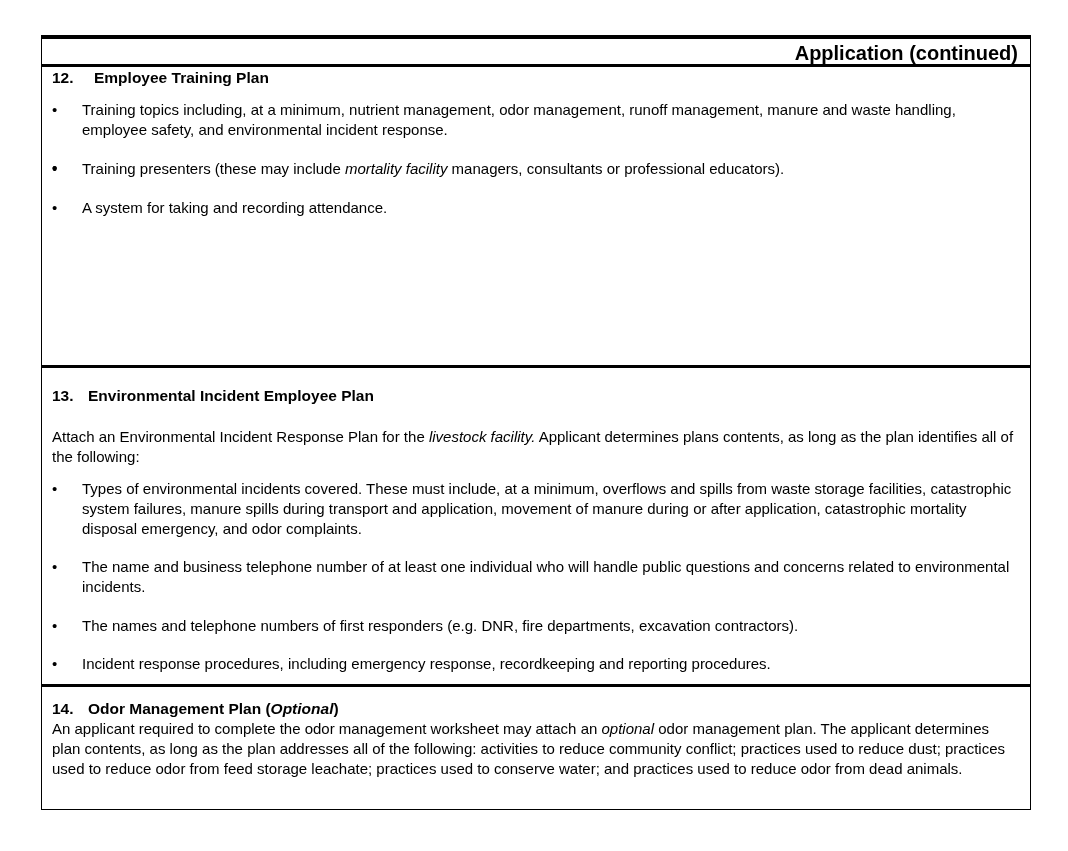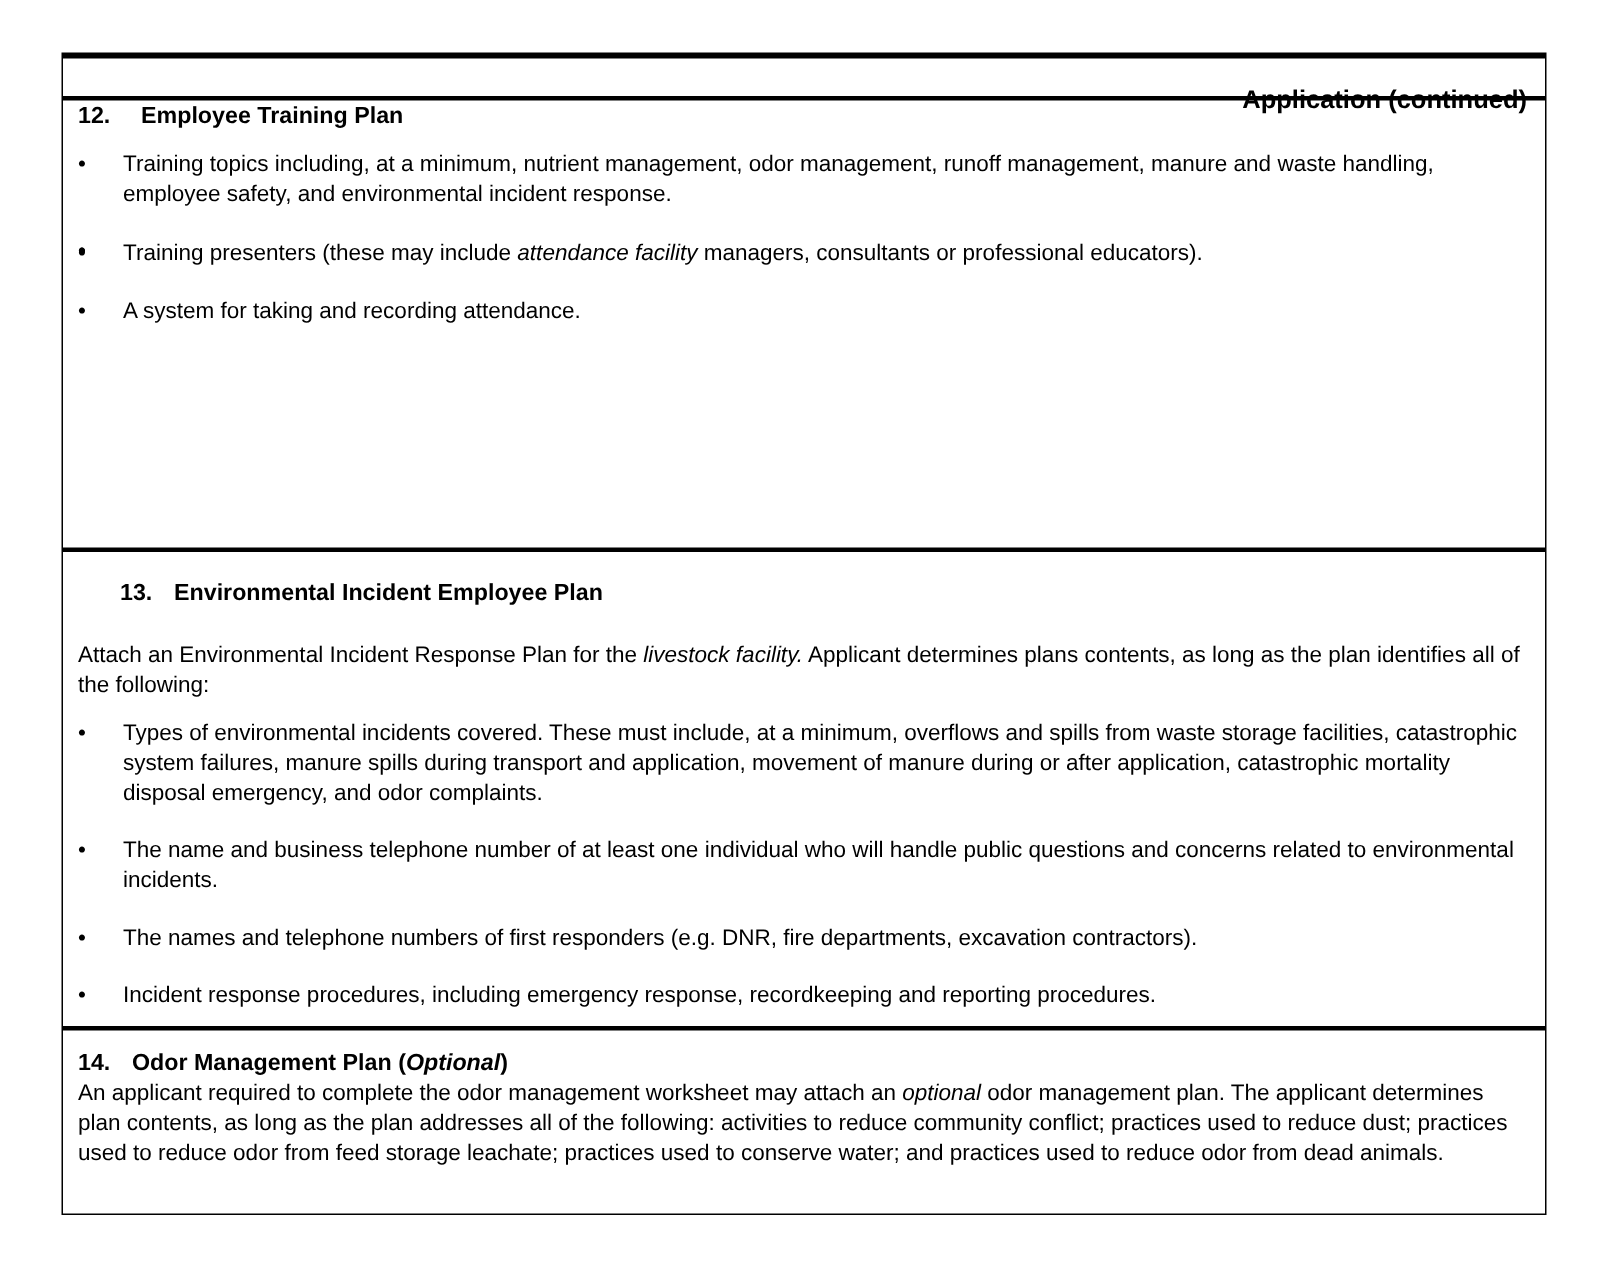--- a/index.html
+++ b/index.html
@@ -29,24 +29,24 @@
     }
     .header-row {
       height: 25px;
       border-bottom: 3px solid #000;
       text-align: right;
       padding-right: 12px;
       box-sizing: content-box;
     }
     .header-row span {
       font-weight: bold;
-      font-size: 17px;
+      font-size: 20px;
       line-height: 22px;
       display: inline-block;
-      padding-top: 17px;
+      padding-top: 3px;
     }
     .section {
       padding: 0 16px 0 10px;
       box-sizing: border-box;
     }
     .section + .section {
       border-top: 3px solid #000;
     }
     .section-title {
       font-weight: bold;
@@ -95,41 +95,41 @@
     #sec13 .b1 { margin-top: 18px; }
     #sec13 .b2 { margin-top: 19px; }
     #sec13 .b3 { margin-top: 18px; }
 
     
     #sec14 { height: 125px; }
     #sec14 .section-title { padding-top: 12px; }
     #sec14 .para { }
 
     .title-num-12 { width: 42px; }
-    .title-num-13 { width: 36px; margin-left: 28px; }
+    .title-num-13 { width: 36px; }
     .title-num-14 { width: 36px; }
   </style>
 </head>
 <body>
 
 <div class="form-box">
 
   <div class="header-row">
     <span>Application (continued)</span>
   </div>
 
   <div class="section" id="sec12">
     <div class="section-title">
       <span class="num title-num-12">12.</span><span>Employee Training Plan</span>
     </div>
     <ul class="bullet-list">
       <li class="b0"><span class="dot">•</span><span>Training topics including, at a minimum, nutrient management, odor management, runoff management, manure and waste handling, employee safety, and environmental incident response.</span></li>
       <li class="b1"><span class="dot">•</span></li>
       <li class="b2"><span class="dot">•</span></li>
-      <li class="b3"><span class="dot">•</span><span>Training presenters (these may include </span><em>attendance facility</em><span> managers, consultants or professional educators).</span></li>
+      <li class="b3"><span class="dot">•</span><span>Training presenters (these may include </span><em>mortality facility</em><span> managers, consultants or professional educators).</span></li>
       <li class="b4"><span class="dot">•</span><span>A system for taking and recording attendance.</span></li>
     </ul>
   </div>
 
   <div class="section" id="sec13">
     <div class="section-title">
       <span class="num title-num-13">13.</span><span>Environmental Incident Employee Plan</span>
     </div>
     <p class="para"><span>Attach an Environmental Incident Response Plan for the </span><em>livestock facility.</em><span>  Applicant determines plans contents, as long as the plan identifies all of the following:</span></p>
     <ul class="bullet-list">

